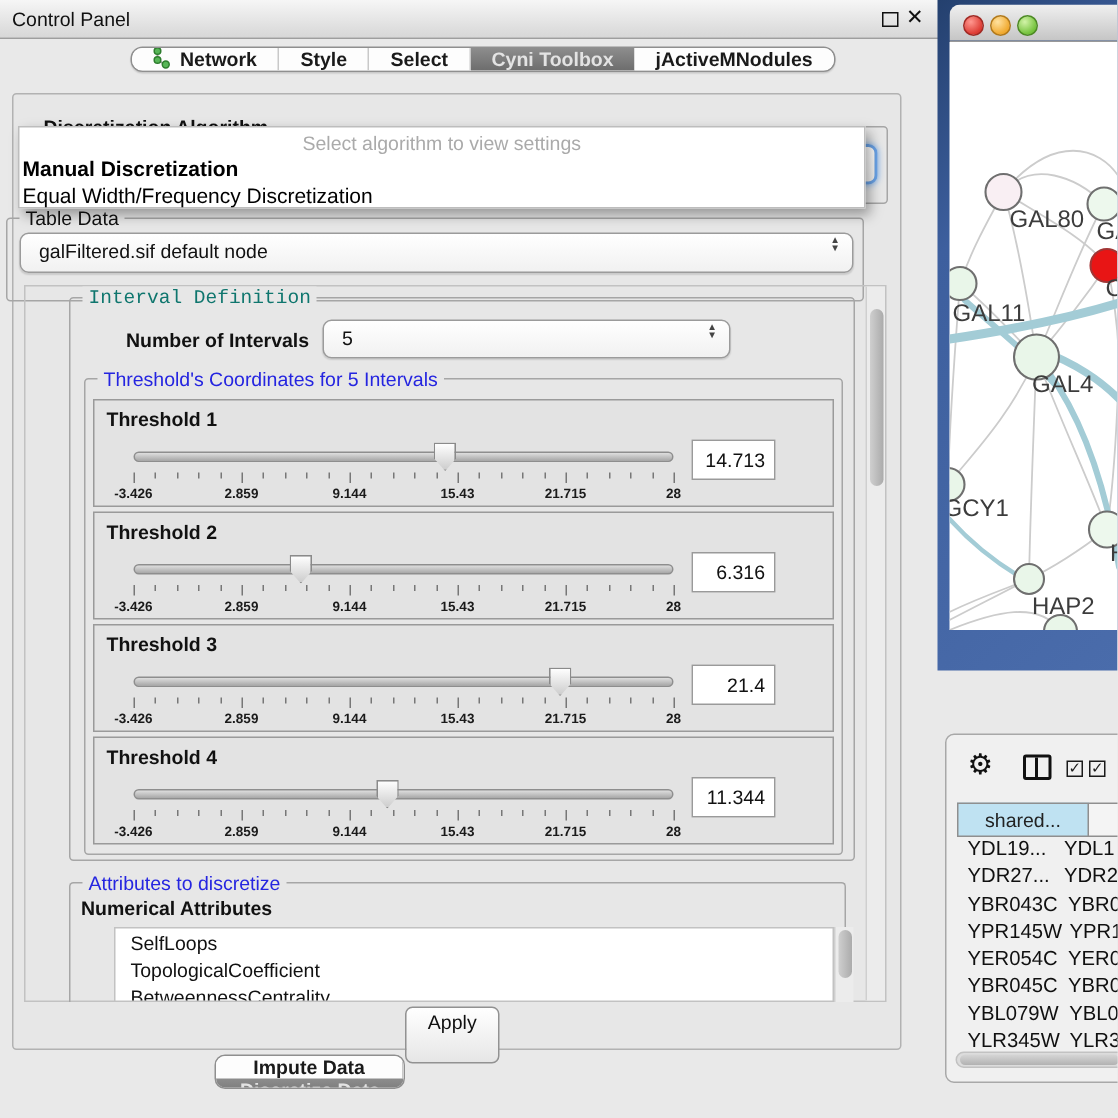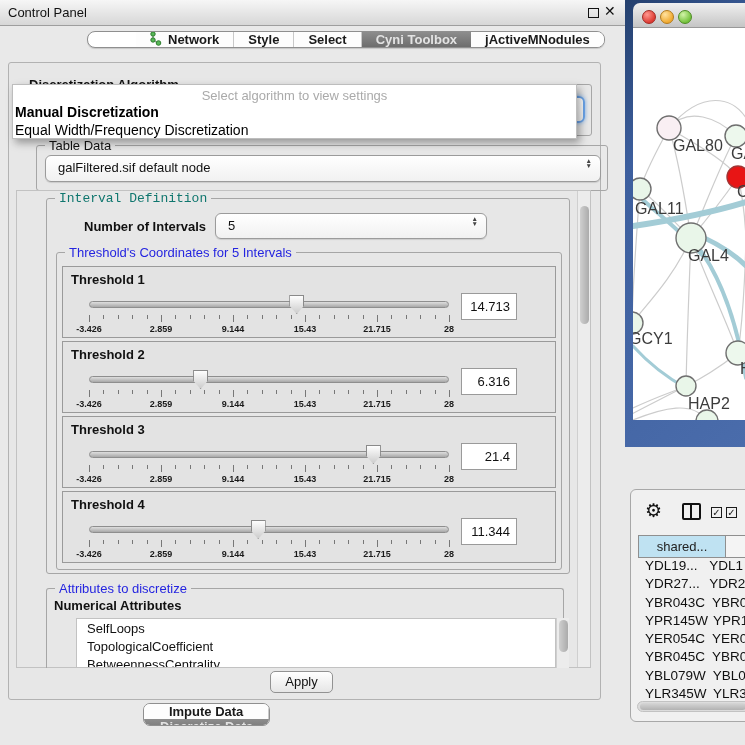--- a/index.html
+++ b/index.html
@@ -11,21 +11,21 @@
   
   #titlebar { left:0; top:0; width:662px; height:26px;
     background:linear-gradient(#f6f6f6,#d7d7d7); border-bottom:1px solid #9e9e9e; }
   #titlebar .t { position:absolute; left:8px; top:5px; font-size:13px; color:#111; }
   #float-btn { position:absolute; left:588px; top:8px; width:11px; height:10px;
     border:1.6px solid #111; background:transparent; }
   #close-btn { position:absolute; left:604px; top:3px; font-size:14px; font-weight:bold; color:#111; }
 
   
   #toptabs { left:87px; top:31px; height:17px; display:flex; border:1px solid #8f8f8f;
-    border-radius:8px; overflow:hidden; background:#fff; box-shadow:0 1px 1px rgba(0,0,0,.15);padding-left:48px; }
+    border-radius:8px; overflow:hidden; background:#fff; box-shadow:0 1px 1px rgba(0,0,0,.15); }
   .seg { display:flex; align-items:center; justify-content:center; padding:0 14px;
     font-size:13px; font-weight:bold; color:#1a1a1a; background:#fdfdfd; border-right:1px solid #c9c9c9; }
   .seg:last-child { border-right:none; }
   .seg.sel { background:linear-gradient(#8d8d8d,#6d6d6d); color:#e3e3e3; border-right:none; }
   .seg .nicon { margin-right:6px; }
 
   
   #outerpanel { left:8px; top:62px; width:593px; height:638px; background:#e7e7e7;
     border:1px solid #b2b2b2; border-radius:3px; }
   .group { position:absolute; border:1px solid #a6a6a6; border-radius:3px; }
@@ -73,21 +73,21 @@
     border:1px solid #9a9a9a; font-size:13px; color:#111; line-height:25px;
     text-align:right; padding-right:6px; }
 
   
   #attr-list { position:absolute; left:76px; top:618px; width:480px; height:50px; background:#fff;
     border:1px solid #c2c2c2; overflow:hidden; }
   .attr-item { font-size:13px; color:#111; padding:1px 0 0 10px; line-height:17px; }
   #attr-vscroll { left:556px; top:618px; height:50px; }
 
   
-  #apply-btn { left:270px; top:671px; width:63px; height:22px; background:linear-gradient(#ffffff,#e6e6e6);
+  #apply-btn { left:270px; top:671px; width:63px; height:38px; background:linear-gradient(#ffffff,#e6e6e6);
     border:1px solid #929292; border-radius:5px; font-size:13px; color:#111; text-align:center;
     line-height:20px; }
 
   
   #bottomtabs { left:143px; top:703px; height:23px; display:flex; border:1px solid #8f8f8f;
     border-radius:7px; overflow:hidden; background:#fff;flex-direction:column; }
   #bottomtabs .seg { font-weight:bold; padding:0 16px; font-size:13px; }
 
   
   #netwin { left:625px; top:0; width:120px; height:447px;
@@ -169,21 +169,21 @@
       <span class="arrows">▲<br>▼</span>
     </div>
   </div>
 
   <div class="abs" id="algo-popup">
     <div class="hint">Select algorithm to view settings</div>
     <div class="item b">Manual Discretization</div>
     <div class="item">Equal Width/Frequency Discretization</div>
   </div>
 
-  <div class="group" style="left:36px; top:145px; width:572px; height:46px;">
+  <div class="group" style="left:4px; top:145px; width:572px; height:56px;">
     <div class="gtitle">Table Data</div>
     <div class="combo" style="left:8px; top:9px; width:556px; height:27px;">
       <span>galFiltered.sif default node</span>
       <span class="arrows">▲<br>▼</span>
     </div>
   </div>
 
   <div class="abs" style="left:16px; top:190px; width:575px; height:478px; border:1px solid #c2c2c2;"></div>
   <div class="vscroll" style="left:577px; top:191px; height:476px;">
     <div class="vthumb" style="top:15px; height:118px;"></div>

